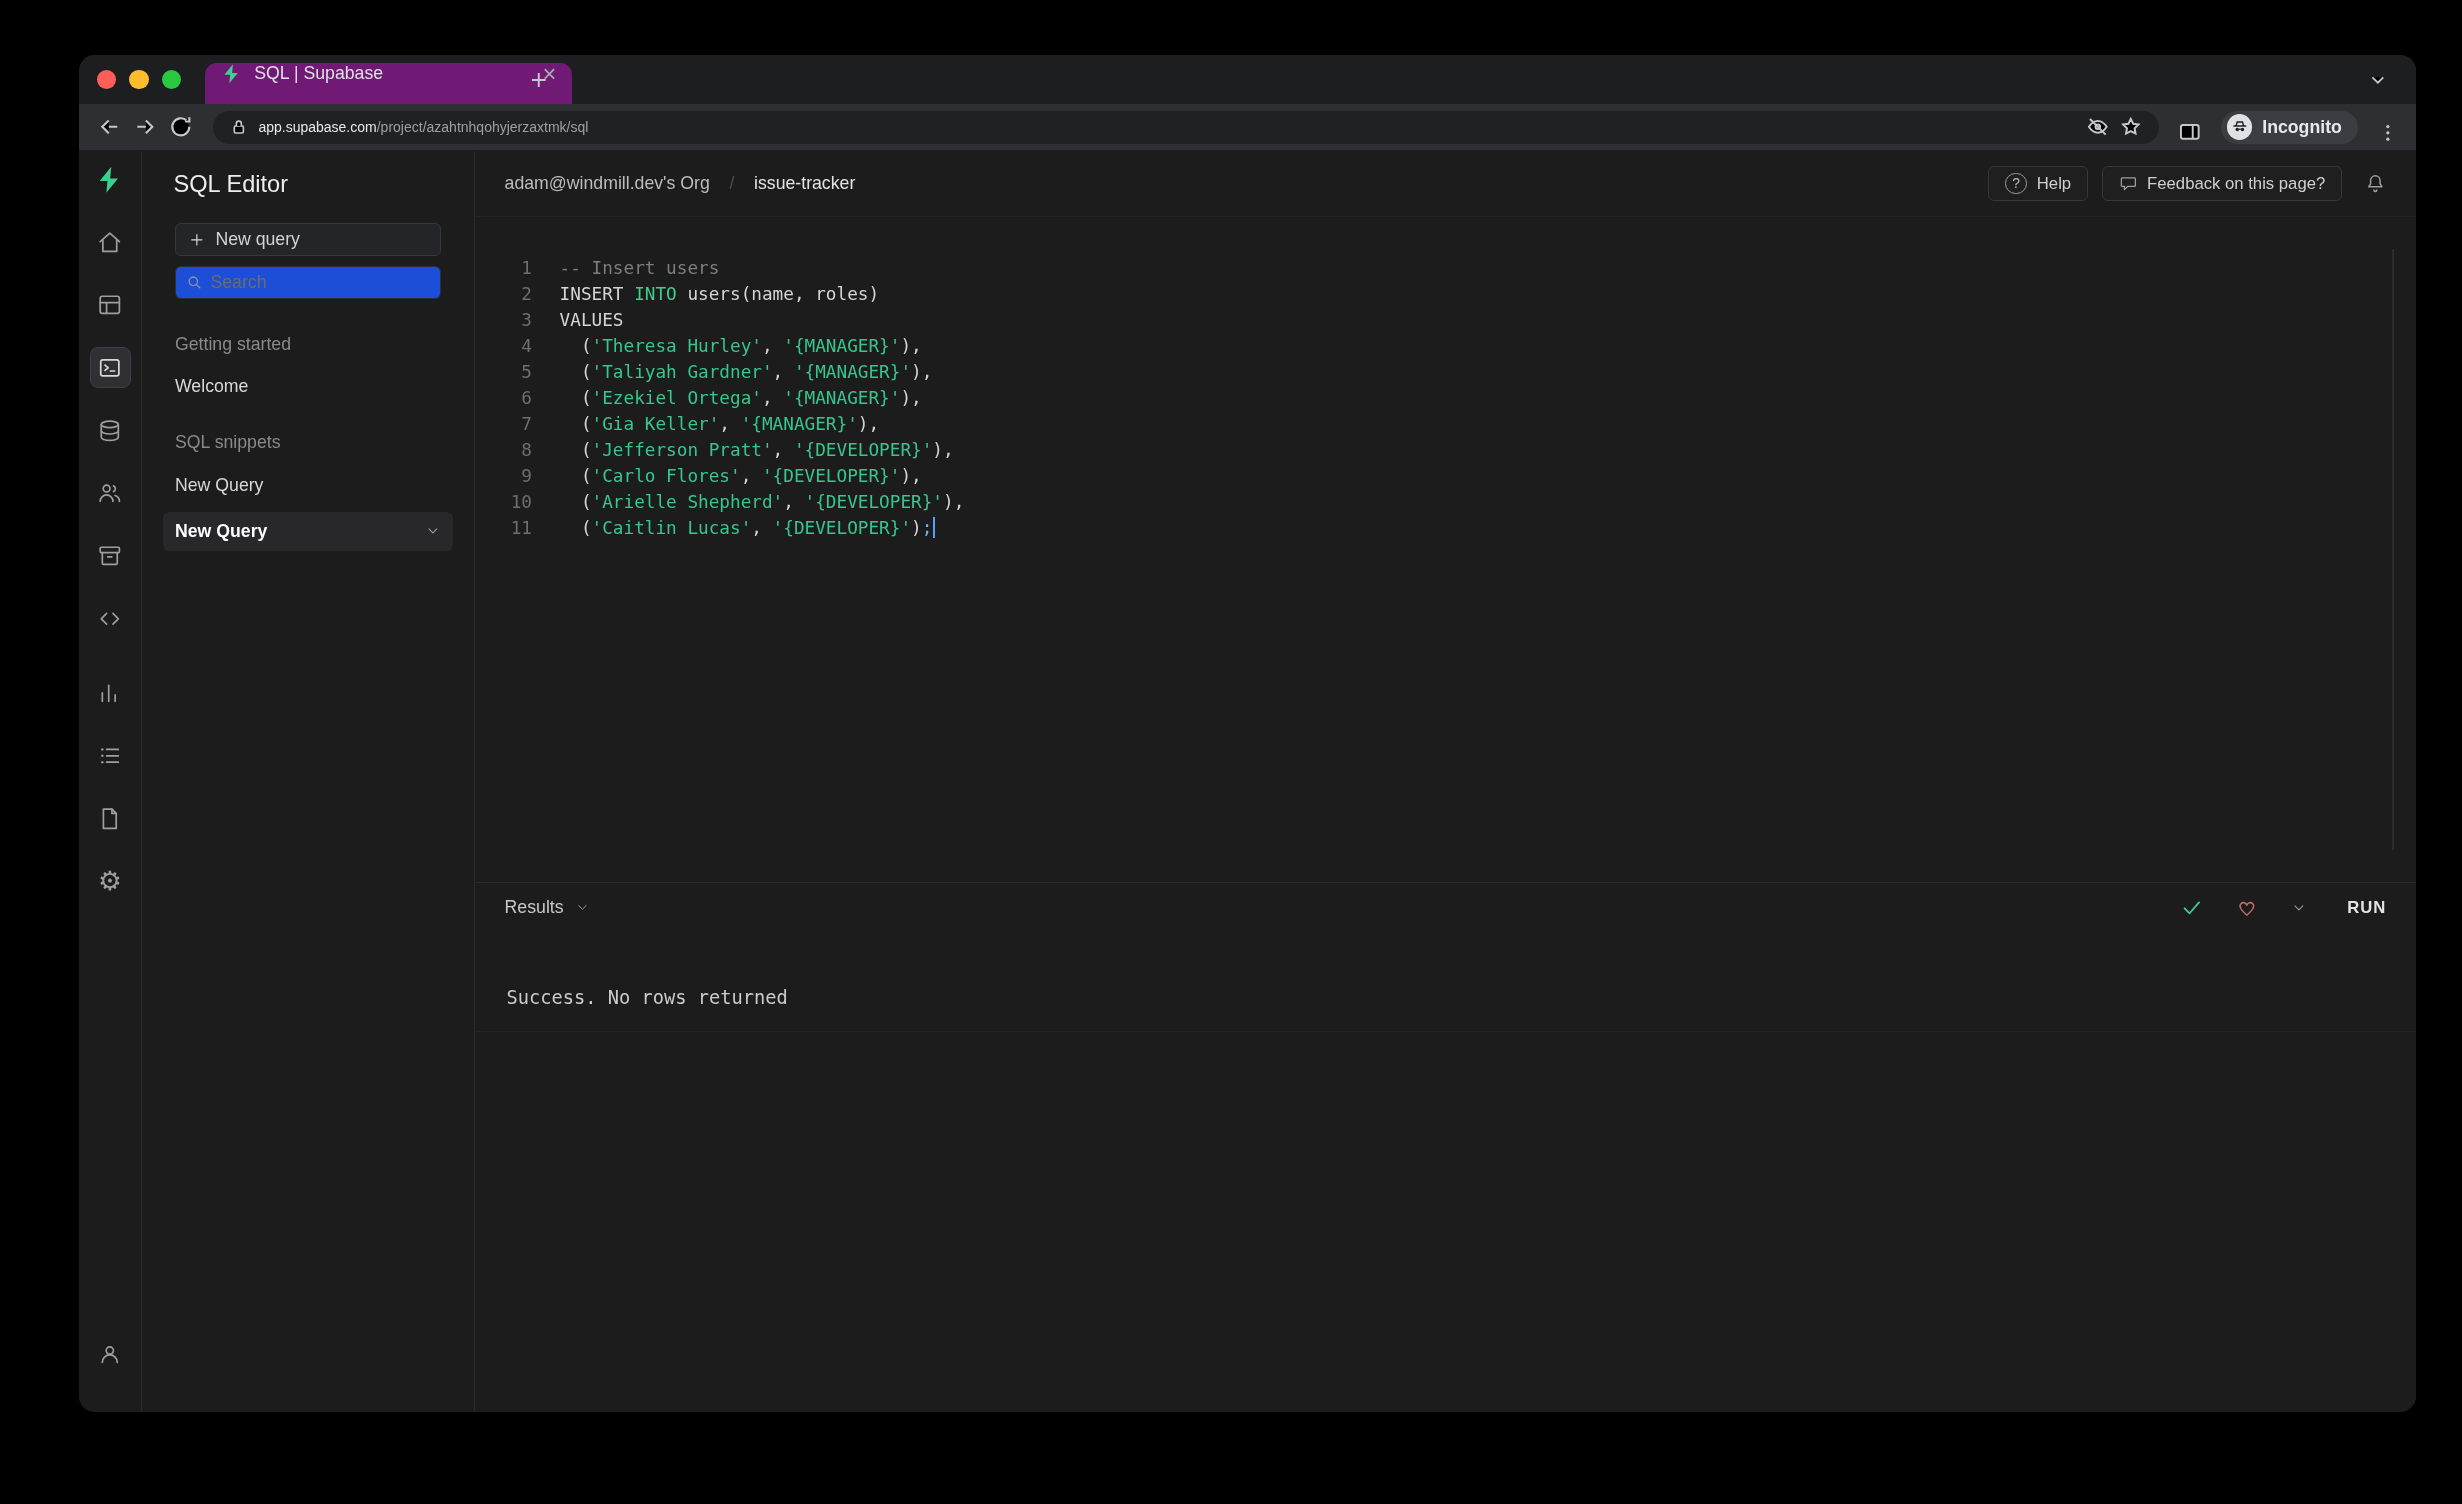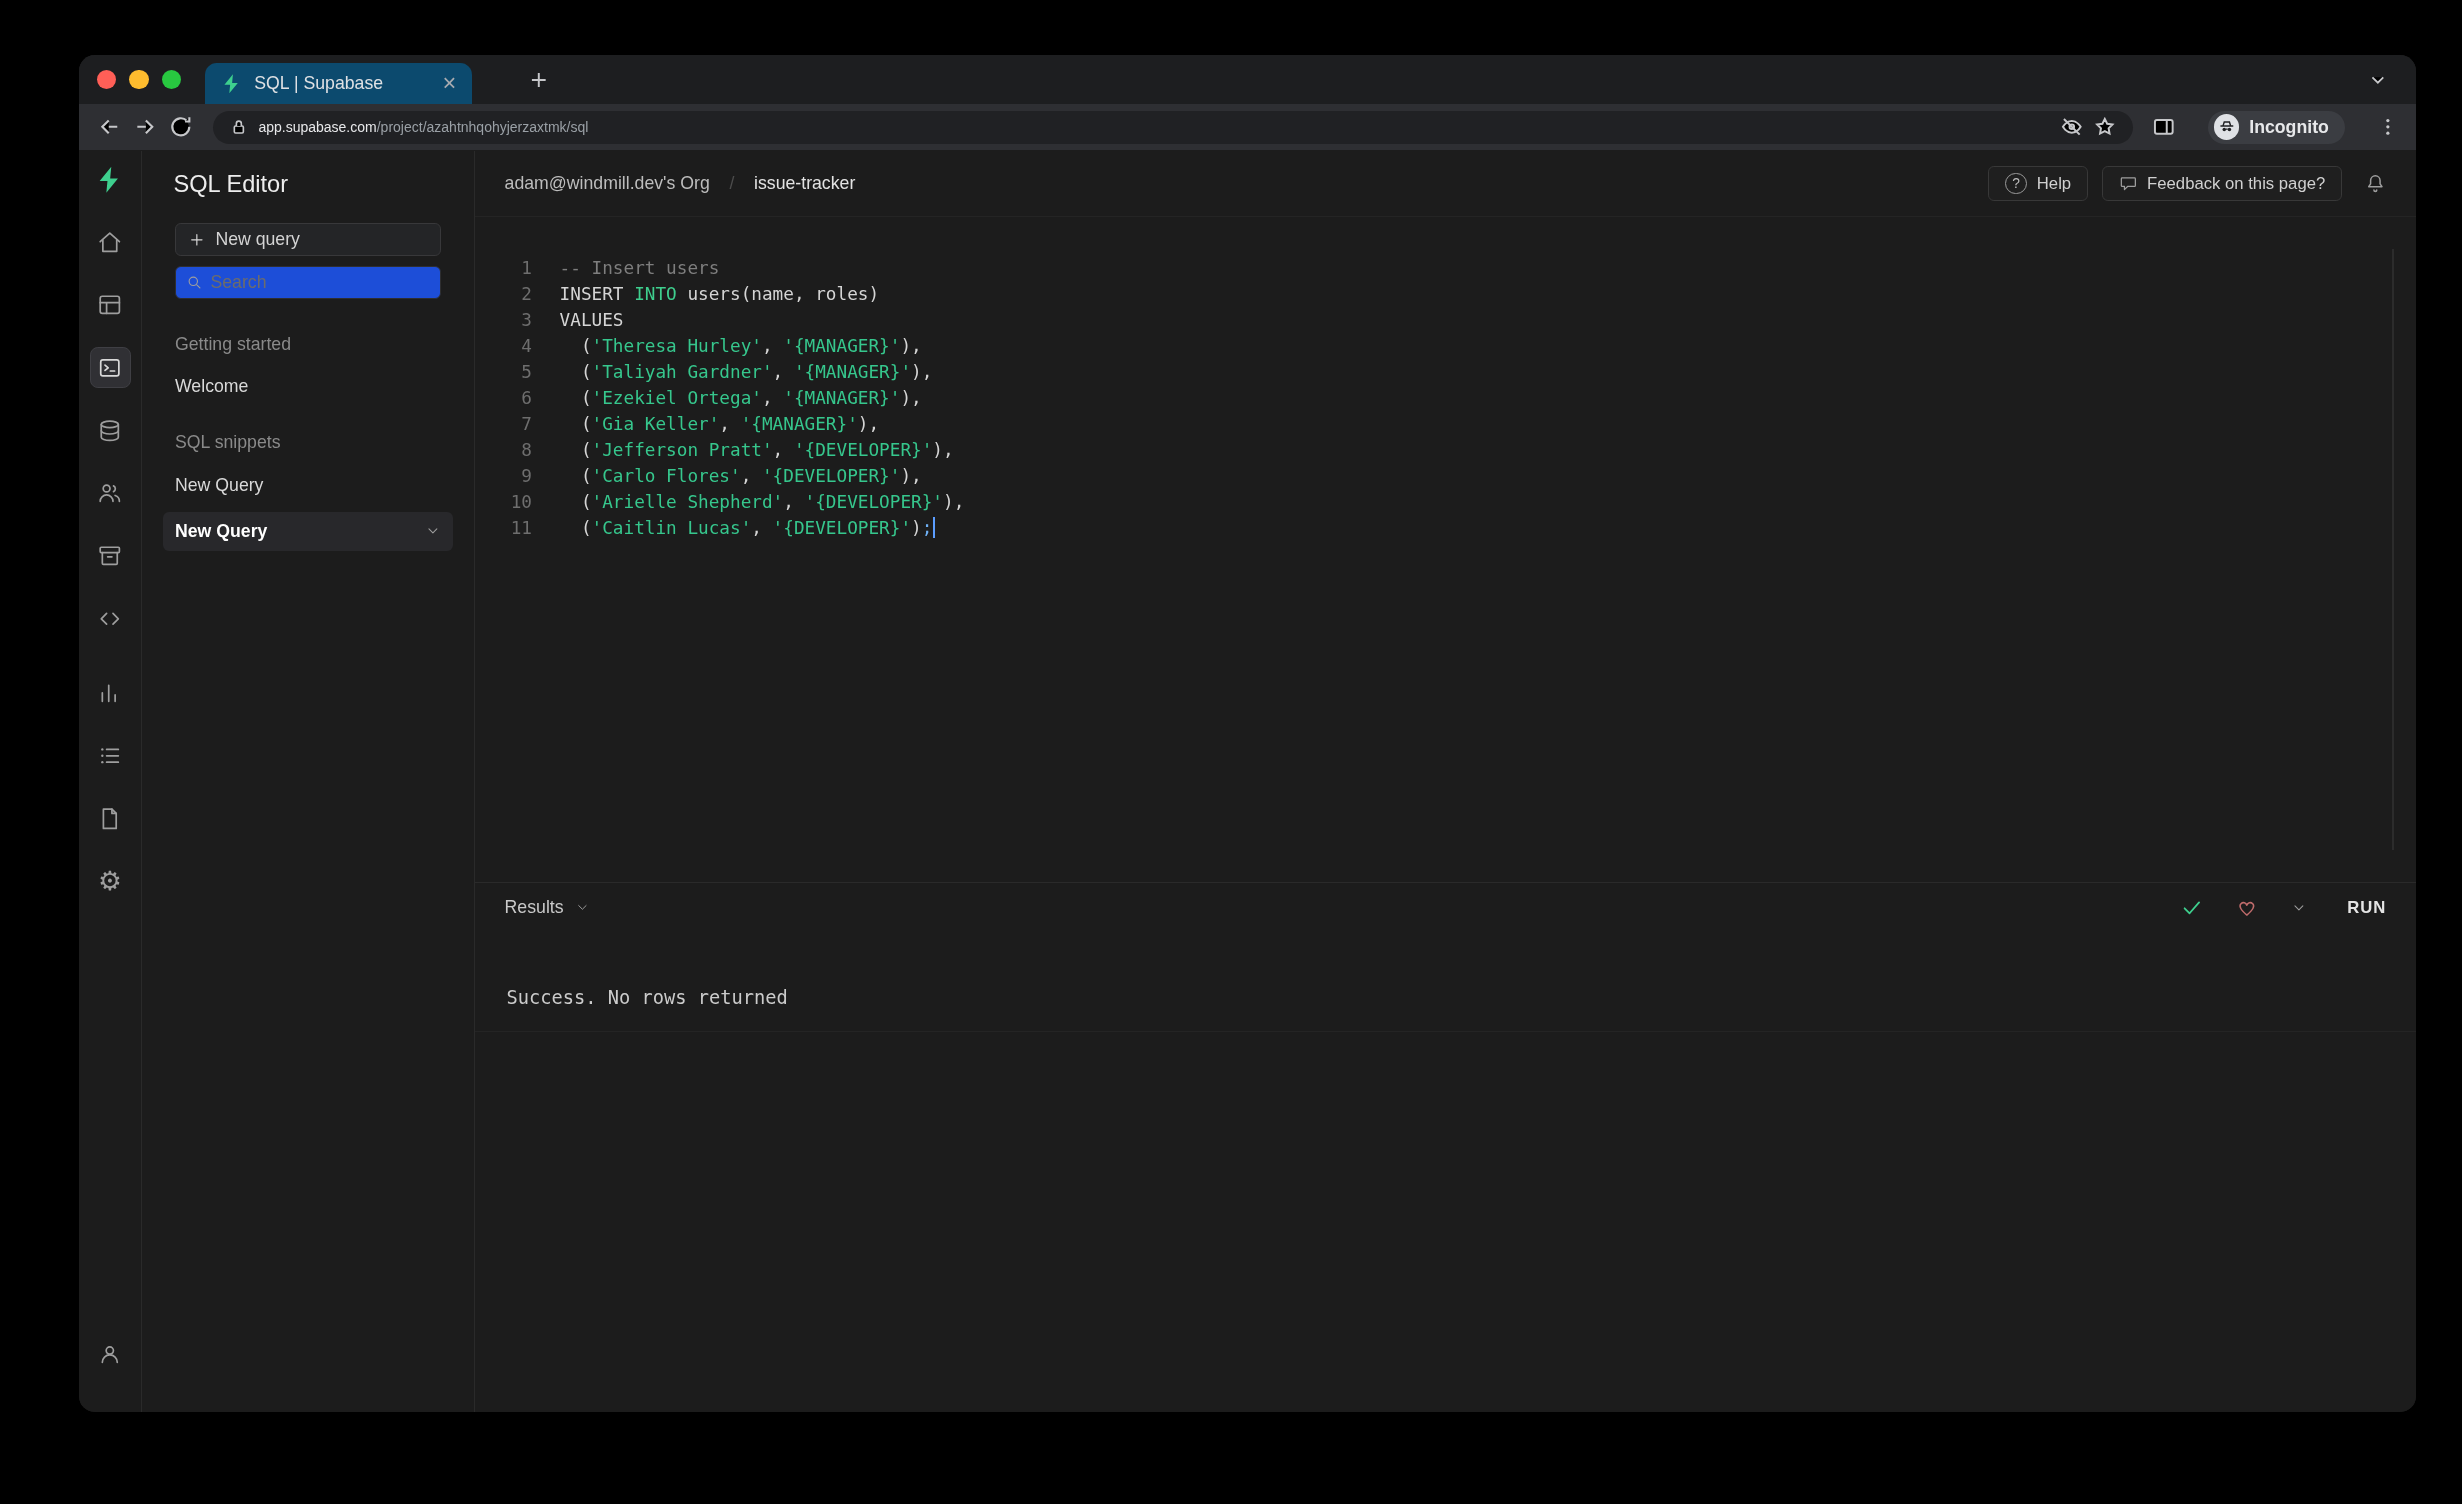--- a/index.html
+++ b/index.html
@@ -9,36 +9,36 @@
   .window { position:absolute; left:79px; top:55px; width:2337px; height:1357px;
             border-radius:15.8px; overflow:hidden; background:#1c1c1c; }
 
   
   .tabstrip { height:49px; background:#1d1e20; position:relative;
               display:flex; align-items:center; }
   .traffic { display:flex; gap:12.8px; margin-left:17.7px; }
   .light { width:19.7px; height:19.7px; border-radius:50%; }
   .light.red{background:#ff5f57}.light.yellow{background:#febc2e}.light.green{background:#28c840}
 
-  .tab { position:absolute; left:126px; bottom:0; width:267px; height:41px;
-         background:#0c4a6e; border-radius:11.8px 11.8px 0 0; display:flex;
-         align-items:center; padding:0 15.8px; gap:11.8px; }
+  .tab { position:absolute; left:126px; bottom:0; width:367px; height:41px;
+         background:#701a75; border-radius:11.8px 11.8px 0 0; display:flex;
+         align-items:flex-start; padding:0 15.8px; gap:11.8px; }
   .tab-title { font-size:17.7px; color:#dfe1e4; flex:1; white-space:nowrap; overflow:hidden; }
   .tab-close { color:#a8abb0; font-size:23.6px; line-height:1; }
   .newtab-btn { position:absolute; left:448px; top:50%; transform:translateY(-50%); }
   .strip-chevron { position:absolute; right:27.6px; top:50%; transform:translateY(-50%); }
 
   .toolbar { height:46px; background:#2e2f33; display:flex; align-items:center;
              padding:0 17.7px; gap:9.9px; }
   .omnibox { flex:1; height:33px; background:#202124; border-radius:16.7px;
              display:flex; align-items:center; padding:0 15.8px; margin:0 9.9px; gap:9.9px; }
   .url { font-size:14px; white-space:nowrap; }
   .url-domain{ color:#e7e8ea; } .url-path{ color:#9aa0a6; }
   .omni-spacer{ flex:1; }
-  .tb-right { display:flex; align-items:center; gap:32px; }
+  .tb-right { display:flex; align-items:flex-end; gap:19px; }
   .incognito-chip { display:flex; align-items:center; gap:9.9px; background:#3b3d42;
                     border-radius:16.7px; height:33px; padding:0 15.8px 0 5.9px; }
   .incog-circle { width:25.6px; height:25.6px; border-radius:50%; background:#dfe1e5;
                   display:flex; align-items:center; justify-content:center; }
   .incognito-label { color:#e7e8ea; font-size:17.7px; font-weight:bold; }
 
   
   .app { position:absolute; top:96px; left:0; right:0; bottom:0; display:flex; background:#1c1c1c; }
 
   .rail { width:63px; border-right:1px solid #2a2a2a; display:flex; flex-direction:column;

